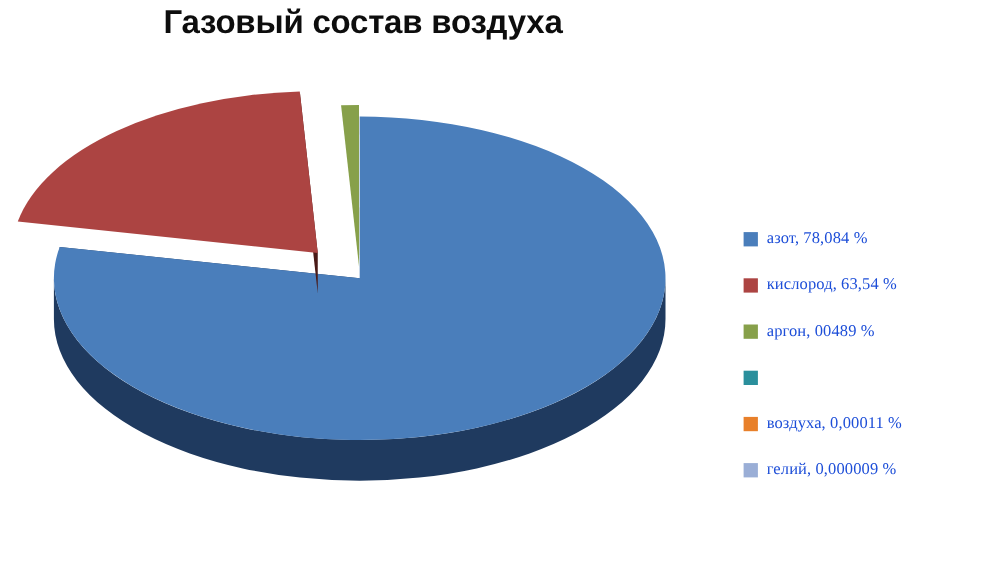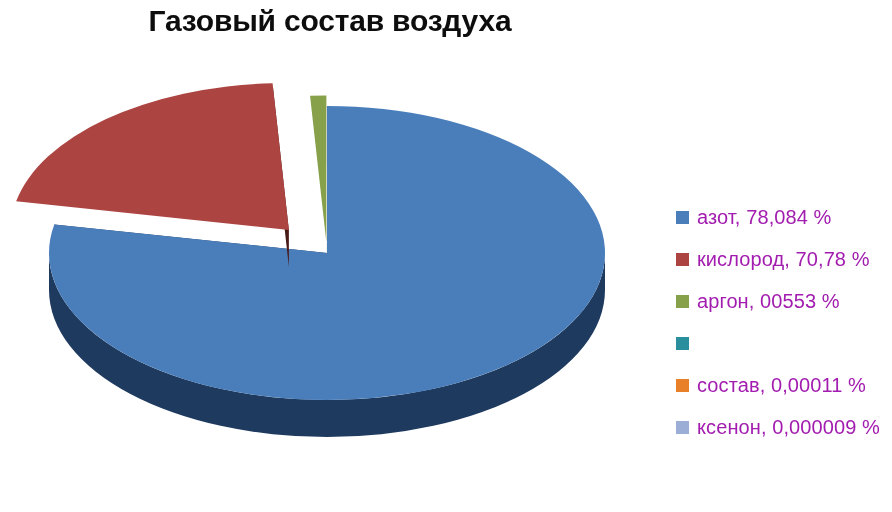--- a/index.html
+++ b/index.html
@@ -50,24 +50,25 @@
     align-items: center;
     height: 42px;
   }
   .legend-swatch {
     width: 13px;
     height: 13px;
     flex: 0 0 13px;
     margin-right: 8px;
   }
   .legend-label {
-    font-size: 20px;
-    color: #a21caf;
+    font-size: 15px;
+    color: #1d4ed8;
     white-space: nowrap;
     letter-spacing: 0.1px;
+    font-family: Liberation Serif, serif;
   }
 </style>
 </head>
 <body>
 
 <div id="chart-root">
 
   <div class="chart-title">Газовый состав воздуха</div>
 
   <div id="pie-area">
@@ -106,37 +107,37 @@
 
   <div id="legend">
 
     <div class="legend-item">
       <span class="legend-swatch" style="background:#4a7ebb"></span>
       <span class="legend-label">азот, 78,084  %</span>
     </div>
 
     <div class="legend-item">
       <span class="legend-swatch" style="background:#ac4442"></span>
-      <span class="legend-label">кислород, 70,78 %</span>
+      <span class="legend-label">кислород, 63,54 %</span>
     </div>
 
     <div class="legend-item">
       <span class="legend-swatch" style="background:#87a04a"></span>
-      <span class="legend-label">аргон, 00553  %</span>
+      <span class="legend-label">аргон, 00489  %</span>
     </div>
 
 
     <div class="legend-item">
       <span class="legend-swatch" style="background:#2a8f9c"></span>
     </div>
 
     <div class="legend-item">
       <span class="legend-swatch" style="background:#e8802a"></span>
-      <span class="legend-label">состав, 0,00011  %</span>
+      <span class="legend-label">воздуха, 0,00011  %</span>
     </div>
 
     <div class="legend-item">
       <span class="legend-swatch" style="background:#9aaed6"></span>
-      <span class="legend-label">ксенон, 0,000009  %</span>
+      <span class="legend-label">гелий, 0,000009  %</span>
     </div>
 
   </div>
 </div>
 
 </body></html>

